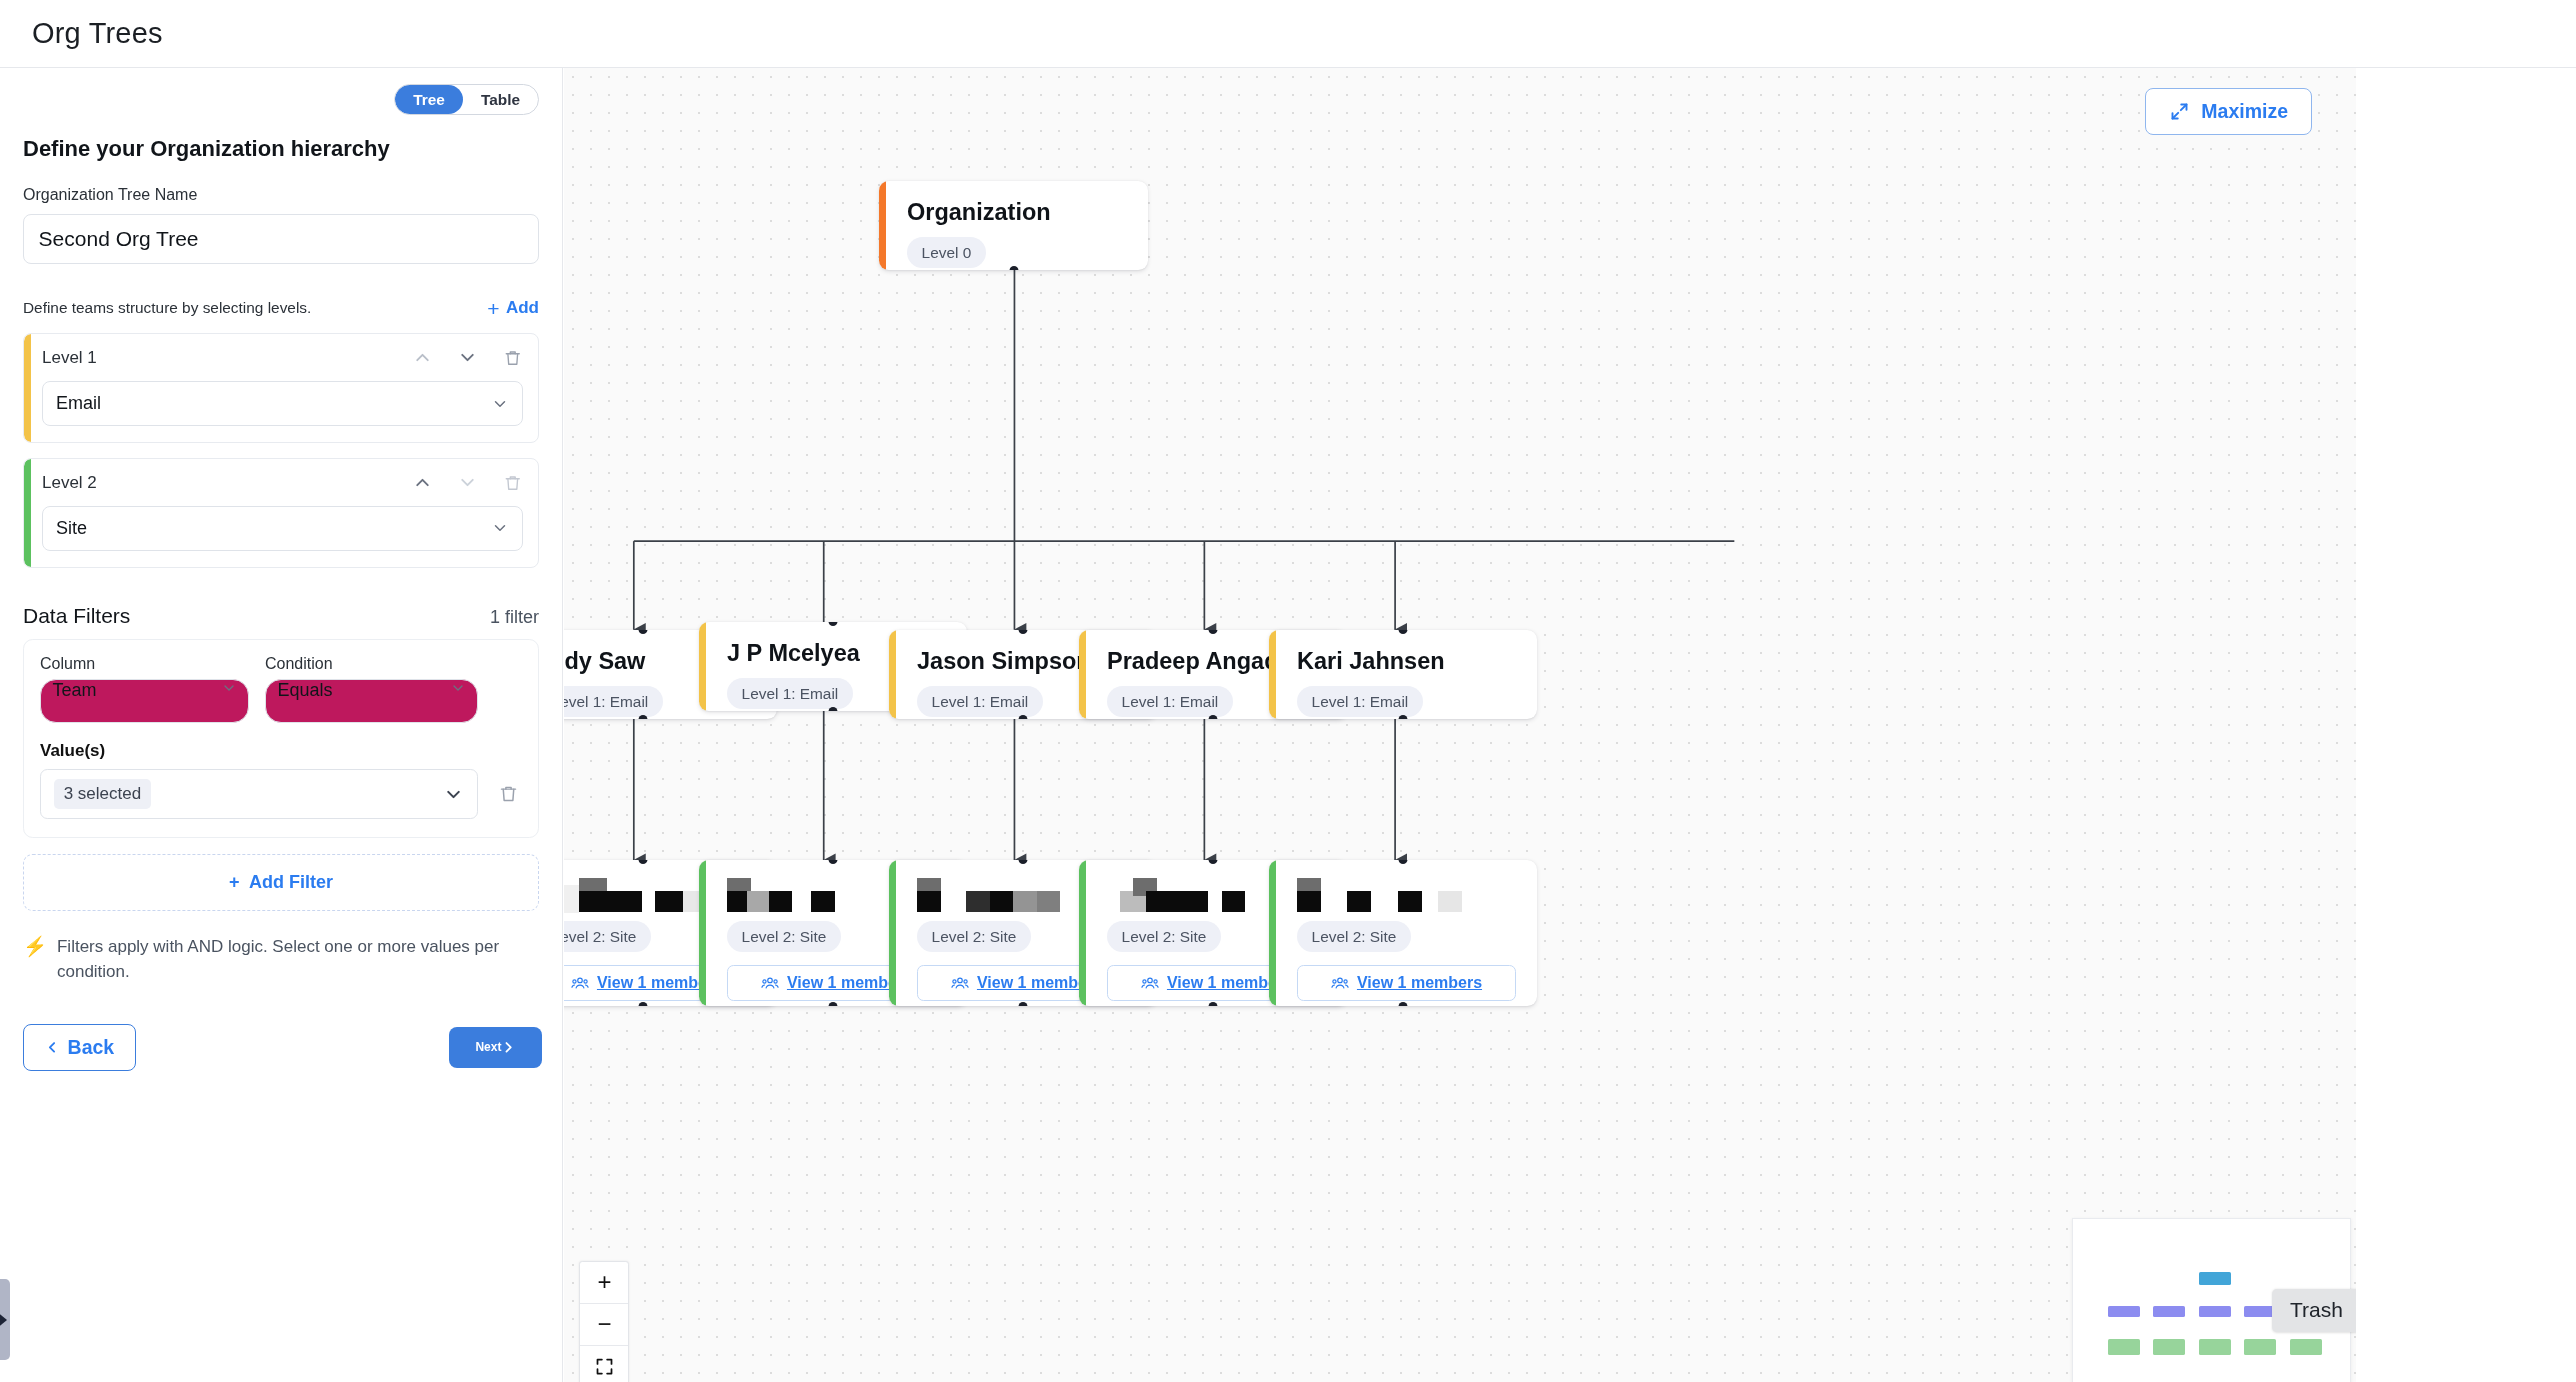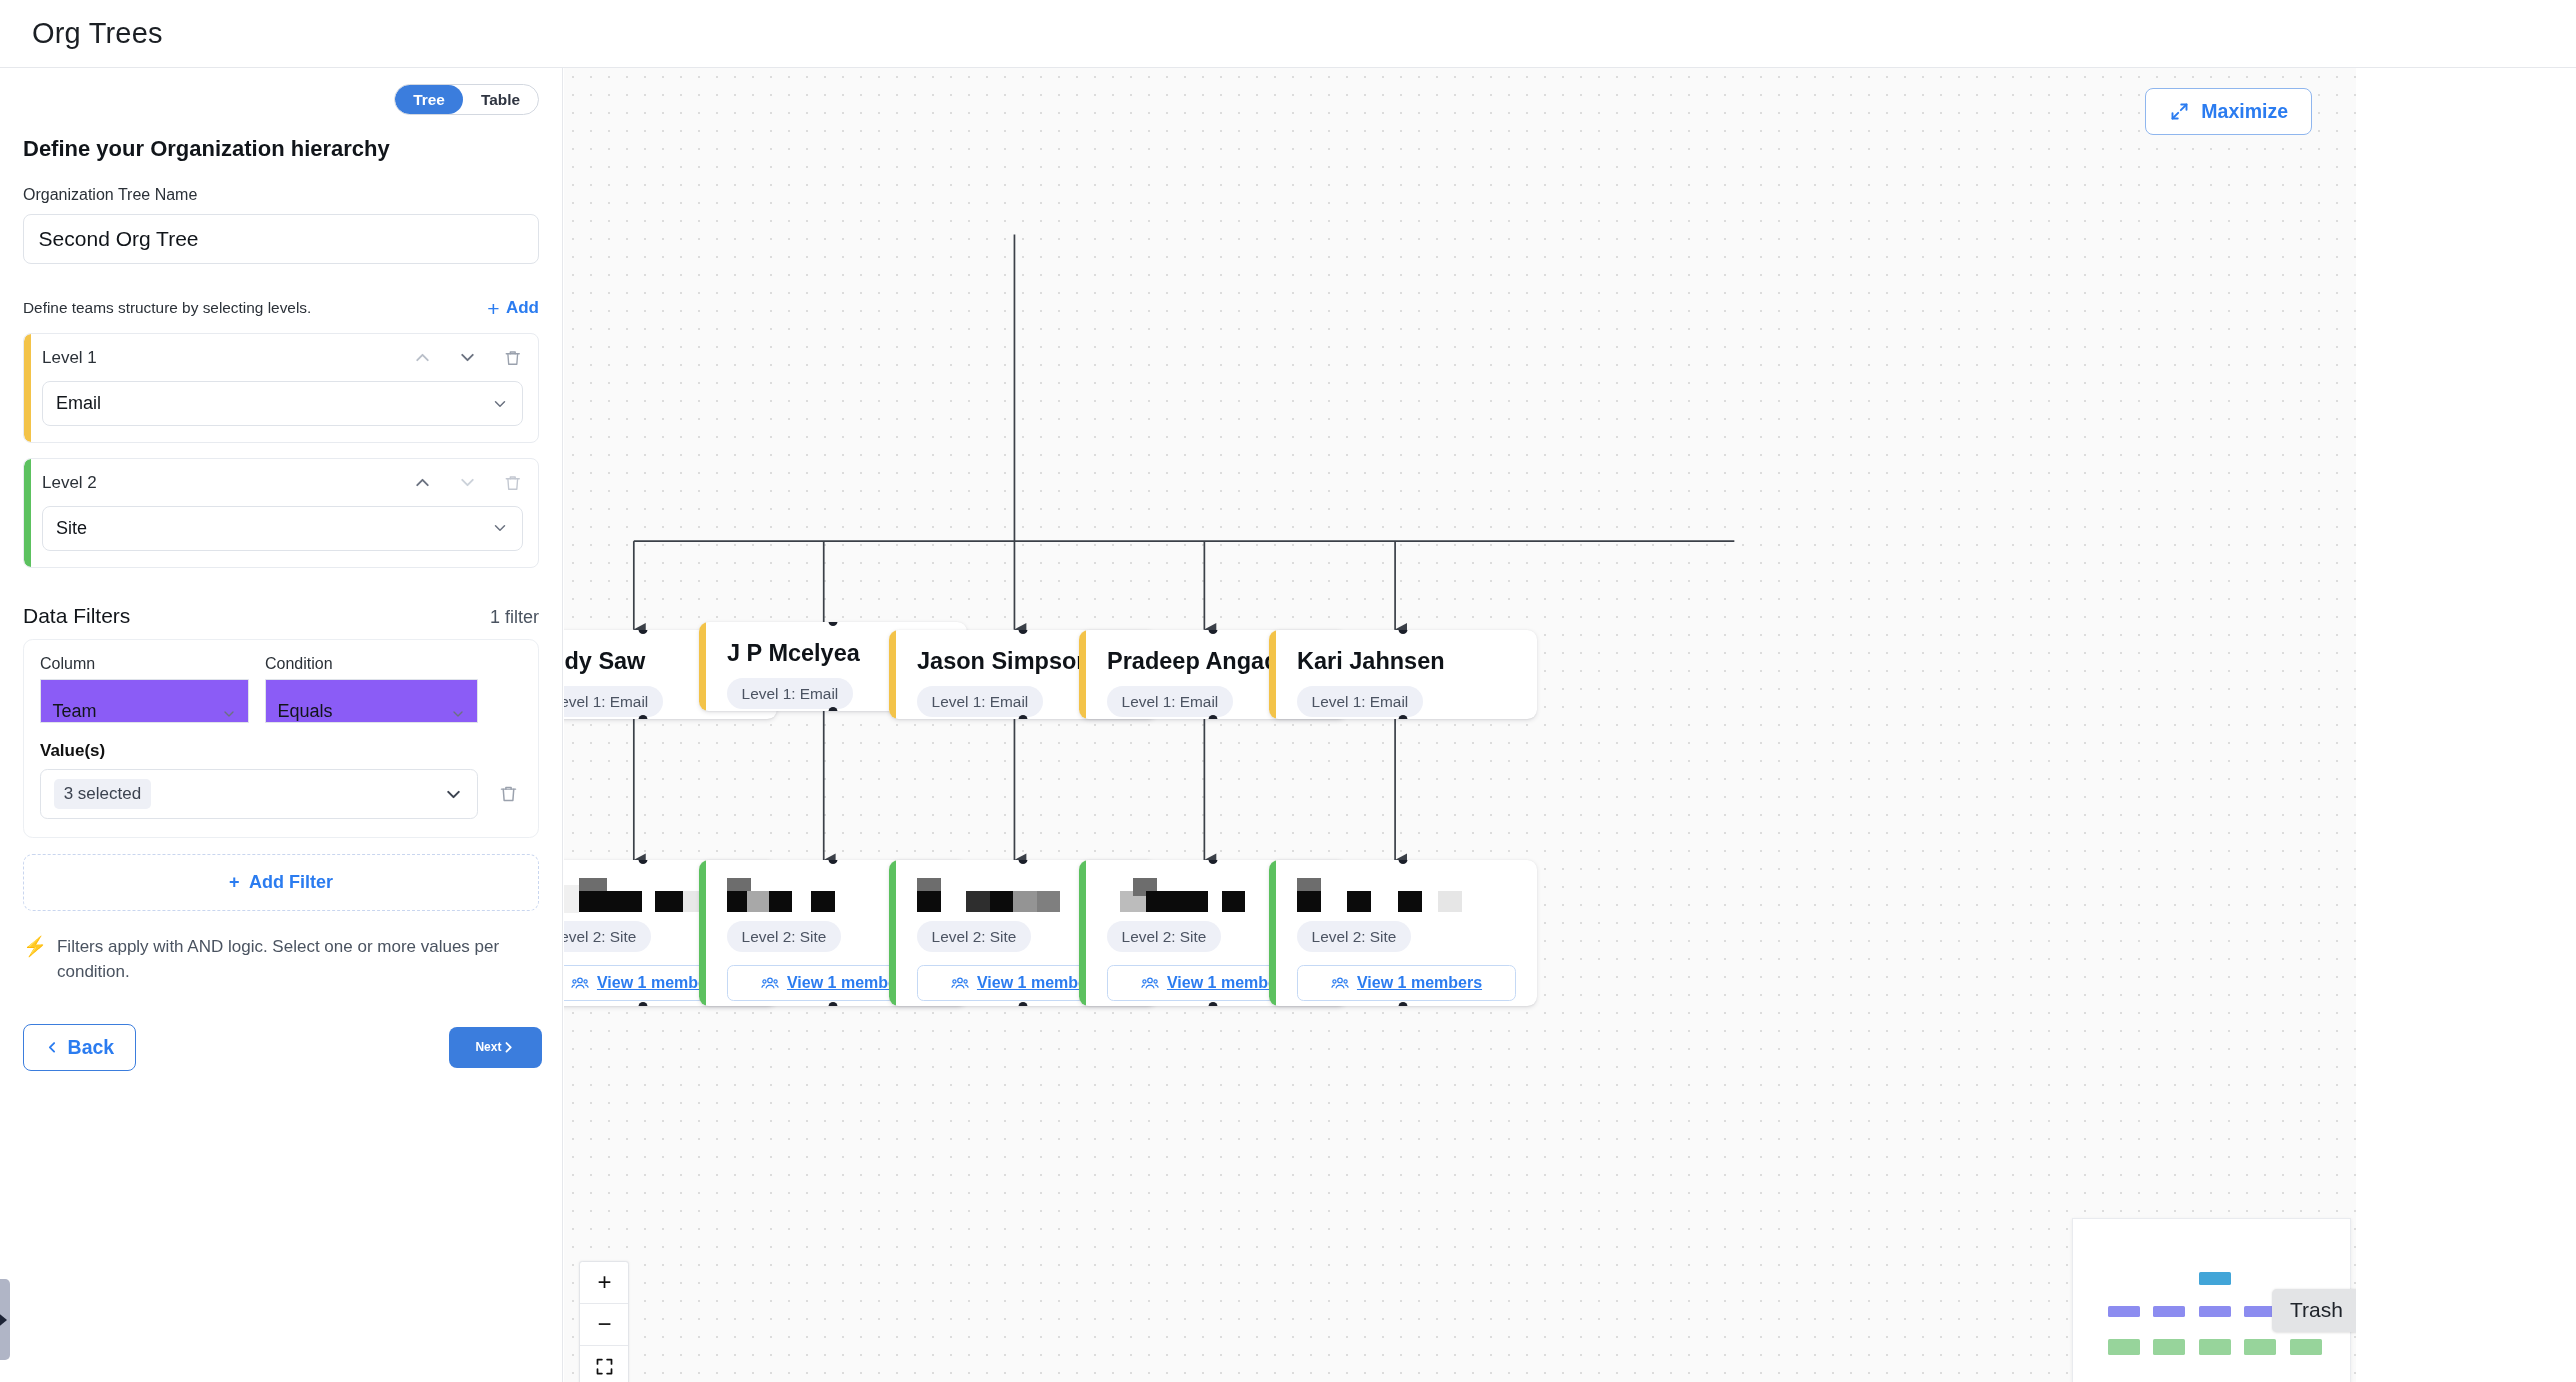--- a/index.html
+++ b/index.html
@@ -90,22 +90,22 @@
   .filters-count { font-size: 18px; color: #4a5360; }
 
   .filter-card {
     margin-top: 11.4px; border: 0.8px solid #eceff3; border-radius: 9.7px;
     background: #fff; padding: 14.6px 16px 18px 16px; position: relative;
   }
   .filter-grid { display: flex; gap: 16px; }
   .fg-col { display: flex; flex-direction: column; }
   .small-label { font-size: 16px; color: #2b3138; margin-bottom: 6.5px; }
   .mini-select {
-    height: 44px; border: 0.8px solid #dfe3e9; border-radius: 1px; background: #8b5cf6;
-    display: flex; align-items: flex-end; justify-content: space-between;
+    height: 44px; border: 0.8px solid #dfe3e9; border-radius: 16px; background: #be185d;
+    display: flex; align-items: flex-start; justify-content: space-between;
     padding: 0 11.4px; font-size: 18px; color: #11151a; cursor: pointer;
   }
   .w-col { width: 209px; }
   .w-cond { width: 213px; }
   .value-label { margin-top: 18px; font-size: 17px; color: #111; font-weight: 700; }
   .value-select {
     margin-top: 8px; width: 438px; height: 50px;
     border: 0.8px solid #dfe3e9; border-radius: 7.3px; background: #fff;
     display: flex; align-items: center; justify-content: space-between;
     padding: 0 13px; cursor: pointer;
@@ -438,20 +438,28 @@
         <path d="M1024,583 L1024,692" marker-end="url(#arw)"></path>
 
         <path d="M86,782 L86,976" marker-end="url(#arw)"></path>
         <path d="M320,782 L320,976" marker-end="url(#arw)"></path>
         <path d="M555,782 L555,976" marker-end="url(#arw)"></path>
         <path d="M789,782 L789,976" marker-end="url(#arw)"></path>
         <path d="M1024,782 L1024,976" marker-end="url(#arw)"></path>
       </g>
     </svg>
 
+    <div class="node" style="left:315px; top:113px; width:269px; height:89px;">
+      <div class="accent" style="background:#f4782a"></div>
+      <div class="node-inner">
+        <div class="node-title">Organization</div>
+        <div class="badge">Level 0</div>
+      </div>
+      <div class="handle-dot bottom"></div>
+    </div>
 
     <div class="node" style="left:-55px; top:562px; width:268px; height:89px;">
 
       <div class="node-inner">
         <div class="node-title">Judy Saw</div>
         <div class="badge">Level 1: Email</div>
       </div>
       <div class="handle-dot top"></div>
       <div class="handle-dot bottom"></div>
     </div>

